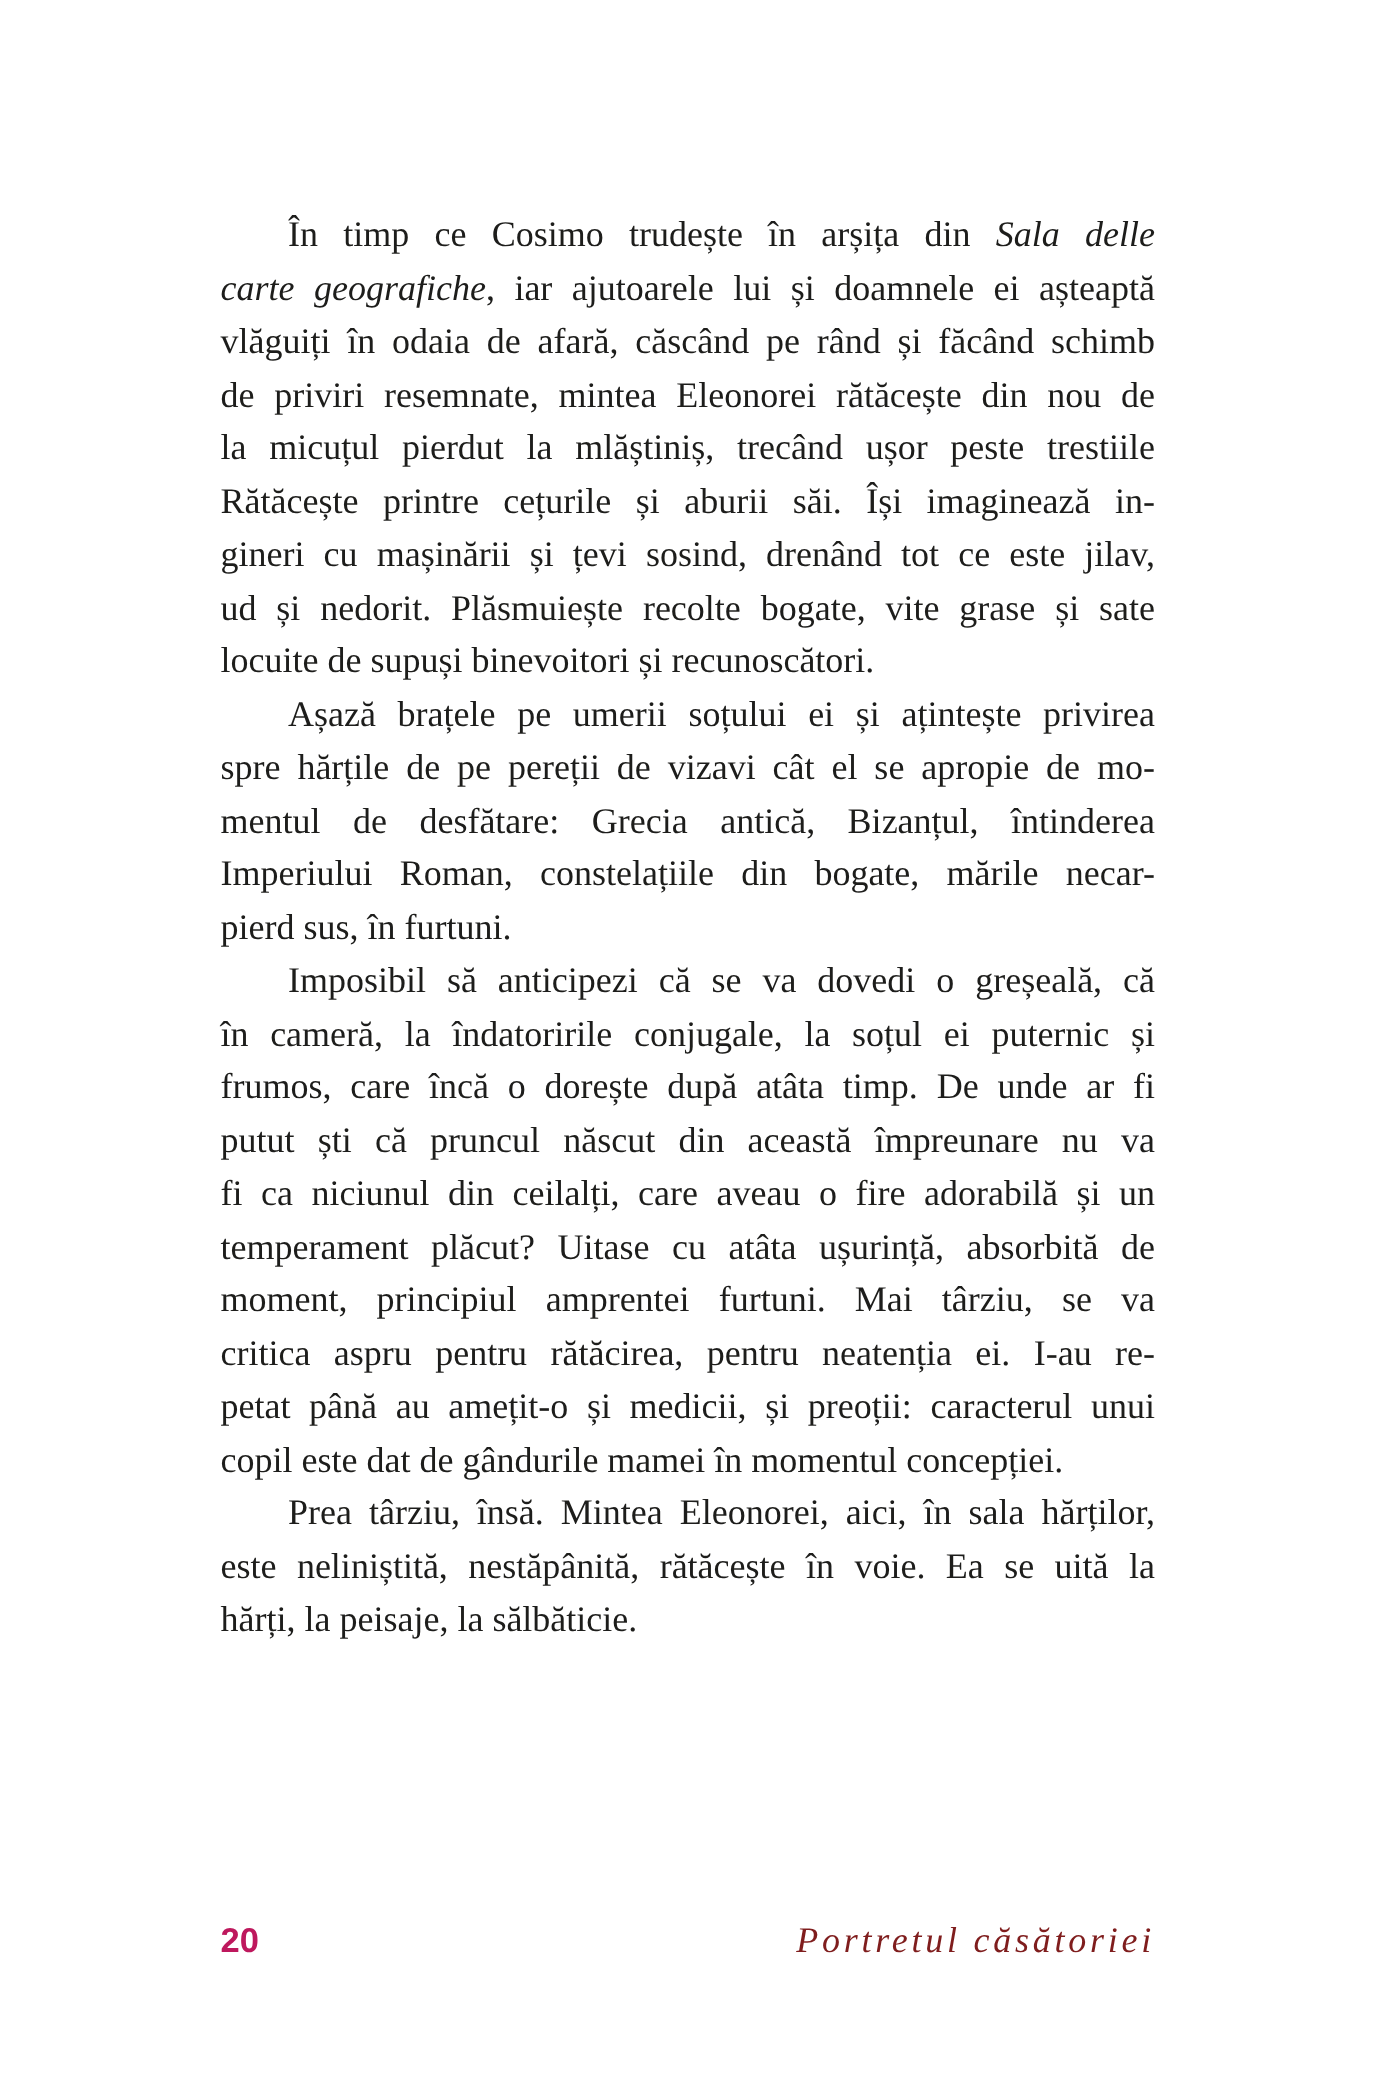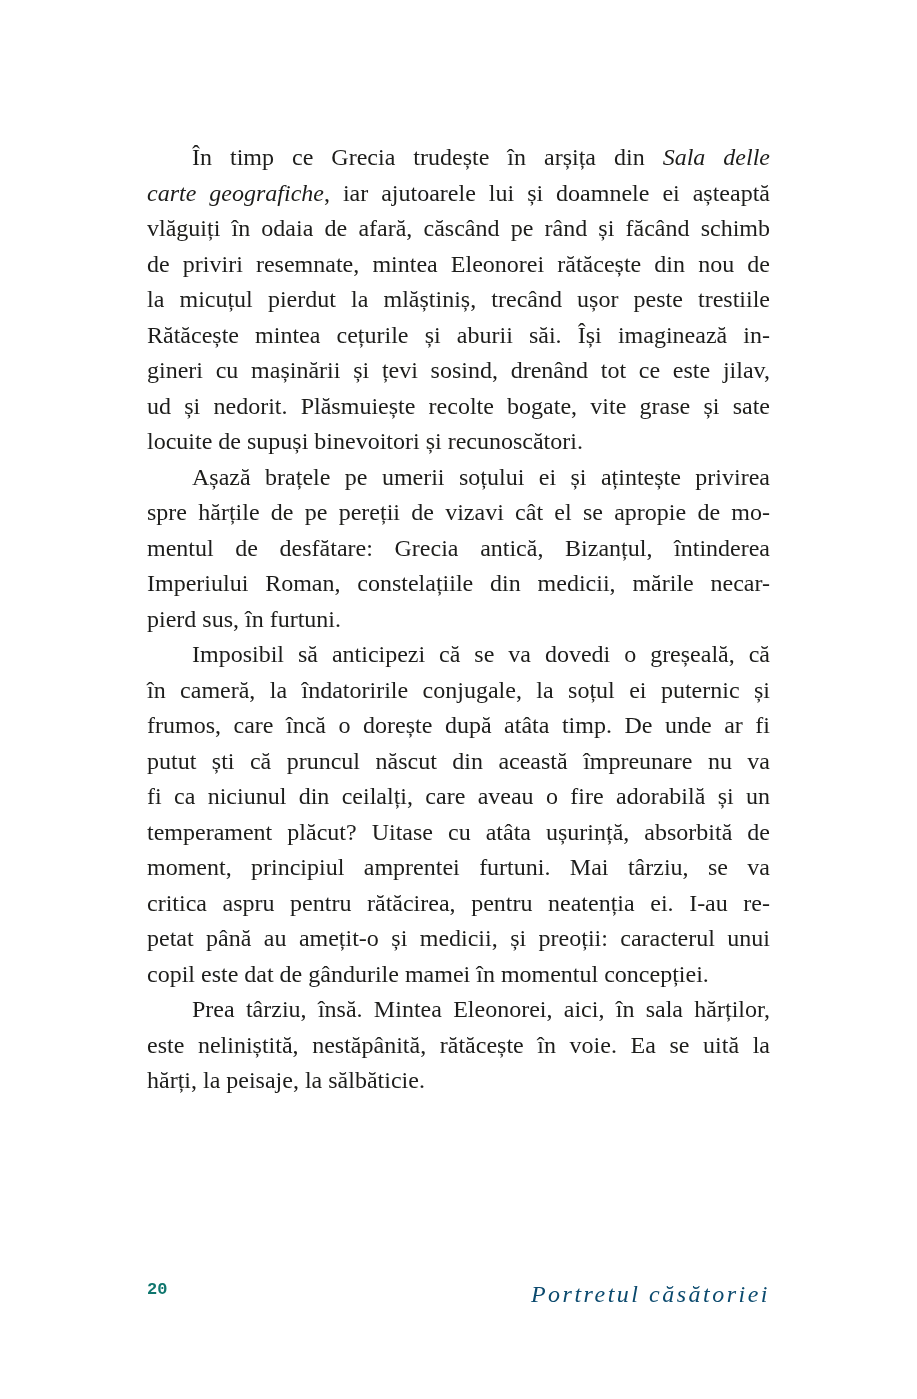--- a/index.html
+++ b/index.html
@@ -33,56 +33,56 @@
   .line.last {
     text-align-last: left;
     -moz-text-align-last: left;
   }
   .line.first { text-indent: 45px; }
   .line em { font-style: italic; }
   .folio-number {
     position: absolute;
     left: 147px;
     top: 1280px;
-    font-family: Liberation Mono, monospace;
+    font-family: Liberation Sans, sans-serif;
     font-weight: bold;
-    font-size: 17px;
-    color: #0f766e;
+    font-size: 23px;
+    color: #be185d;
   }
   .running-title {
     position: absolute;
     right: 147px;
     top: 1281px;
     font-style: italic;
     font-size: 24px;
     letter-spacing: 2.5px;
-    color: #0c4a6e;
+    color: #7f1d1d;
   }
 </style>
 </head>
 <body>
 
 <div class="book-page">
   <div class="page-text">
       <div class="paragraph">
-        <div class="line first"><span>În timp ce Grecia trudește în arșița din </span><em>Sala delle</em></div>
+        <div class="line first"><span>În timp ce Cosimo trudește în arșița din </span><em>Sala delle</em></div>
         <div class="line"><em>carte geografiche</em><span>, iar ajutoarele lui și doamnele ei așteaptă</span></div>
         <div class="line"><span>vlăguiți în odaia de afară, căscând pe rând și făcând schimb</span></div>
         <div class="line"><span>de priviri resemnate, mintea Eleonorei rătăcește din nou de</span></div>
         <div class="line"><span>la micuțul pierdut la mlăștiniș, trecând ușor peste trestiile</span></div>
-        <div class="line"><span>Rătăcește mintea cețurile și aburii săi. Își imaginează in-</span></div>
+        <div class="line"><span>Rătăcește printre cețurile și aburii săi. Își imaginează in-</span></div>
         <div class="line"><span>gineri cu mașinării și țevi sosind, drenând tot ce este jilav,</span></div>
         <div class="line"><span>ud și nedorit. Plăsmuiește recolte bogate, vite grase și sate</span></div>
         <div class="line last"><span>locuite de supuși binevoitori și recunoscători.</span></div>
       </div>
       <div class="paragraph">
         <div class="line first"><span>Așază brațele pe umerii soțului ei și ațintește privirea</span></div>
         <div class="line"><span>spre hărțile de pe pereții de vizavi cât el se apropie de mo-</span></div>
         <div class="line"><span>mentul de desfătare: Grecia antică, Bizanțul, întinderea</span></div>
-        <div class="line"><span>Imperiului Roman, constelațiile din medicii, mările necar-</span></div>
+        <div class="line"><span>Imperiului Roman, constelațiile din bogate, mările necar-</span></div>
         <div class="line last"><span>pierd sus, în furtuni.</span></div>
       </div>
       <div class="paragraph">
         <div class="line first"><span>Imposibil să anticipezi că se va dovedi o greșeală, că</span></div>
         <div class="line"><span>în cameră, la îndatoririle conjugale, la soțul ei puternic și</span></div>
         <div class="line"><span>frumos, care încă o dorește după atâta timp. De unde ar fi</span></div>
         <div class="line"><span>putut ști că pruncul născut din această împreunare nu va</span></div>
         <div class="line"><span>fi ca niciunul din ceilalți, care aveau o fire adorabilă și un</span></div>
         <div class="line"><span>temperament plăcut? Uitase cu atâta ușurință, absorbită de</span></div>
         <div class="line"><span>moment, principiul amprentei furtuni. Mai târziu, se va</span></div>

